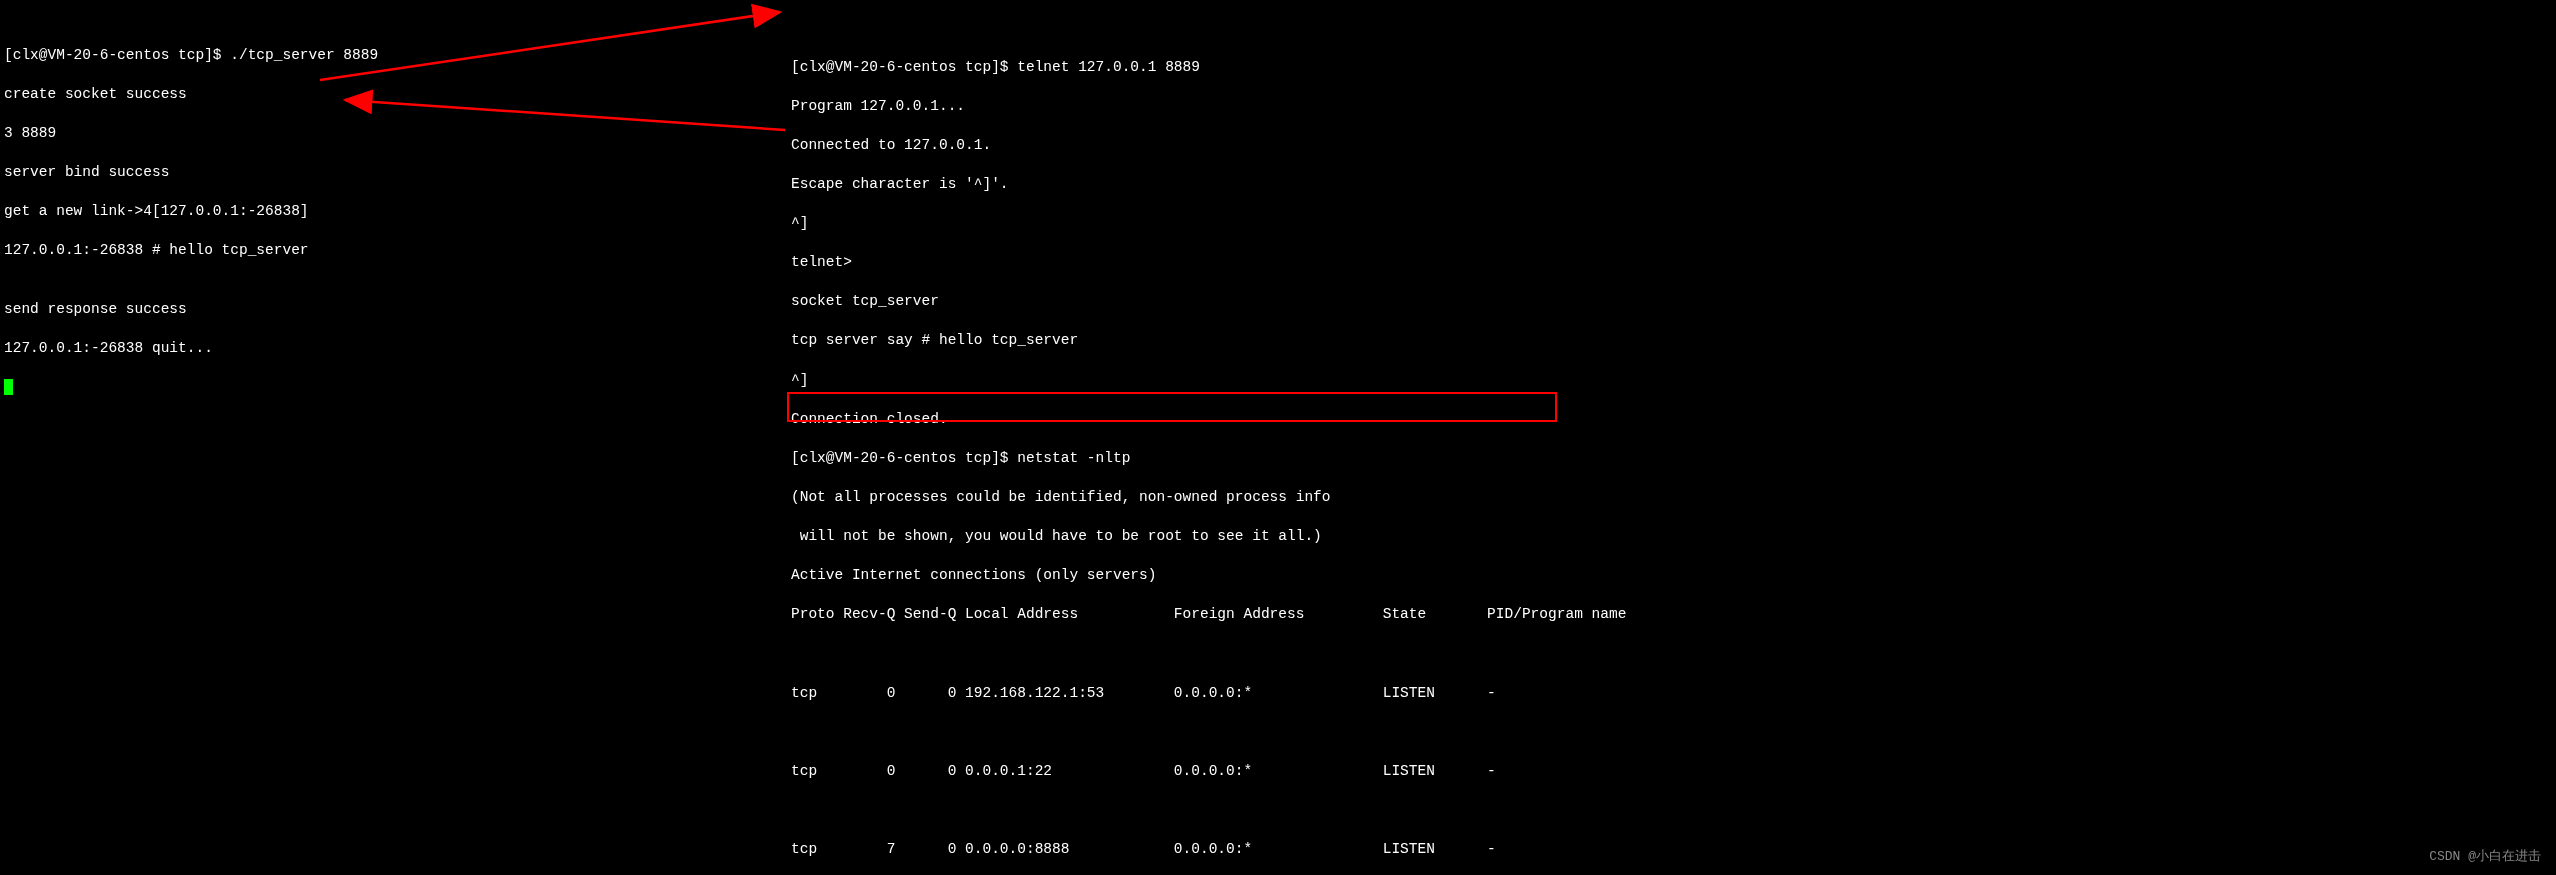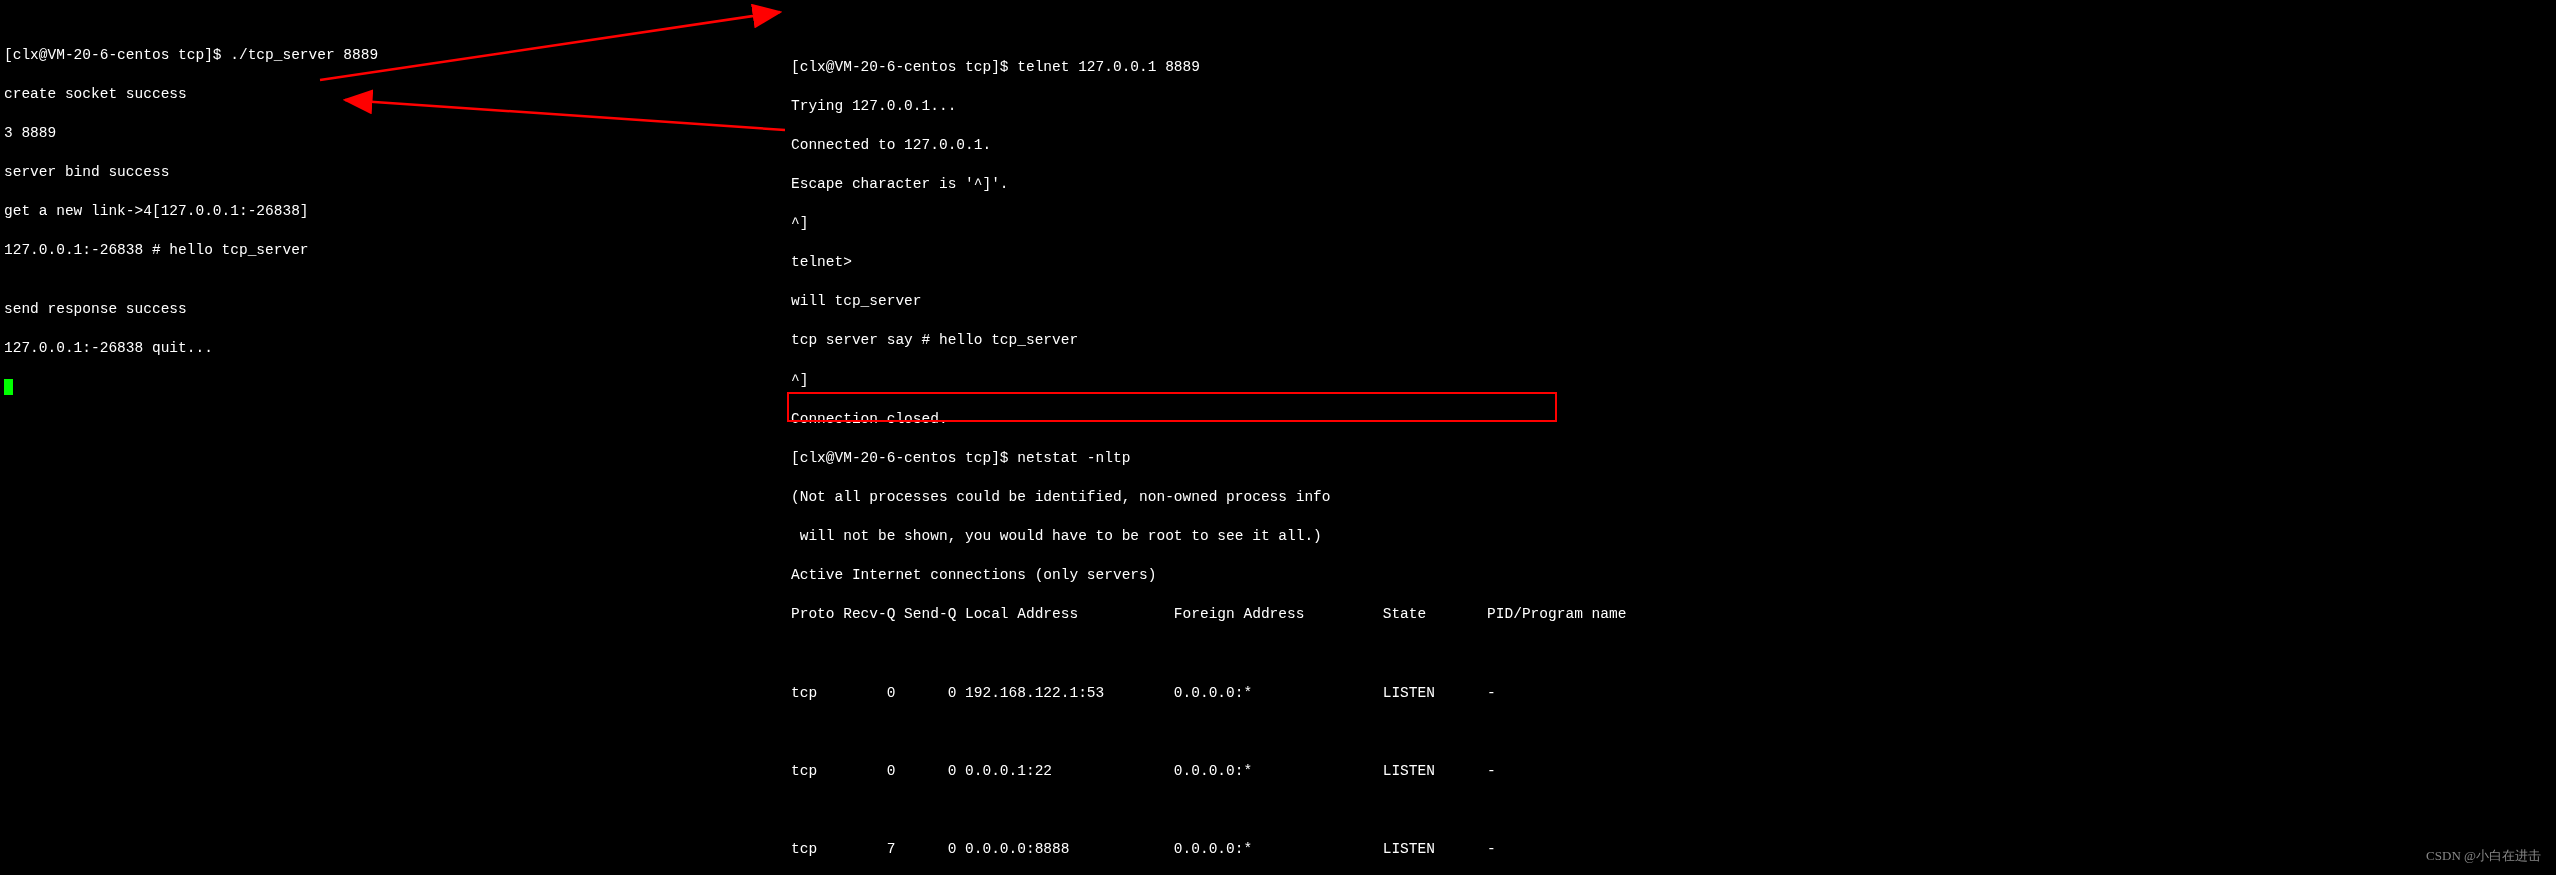--- a/index.html
+++ b/index.html
@@ -58,21 +58,21 @@
       position: absolute;
       border: 2.5px solid #ff0000;
       pointer-events: none;
     }
     .watermark {
       position: absolute;
       bottom: 10px;
       right: 15px;
       color: #888888;
       font-size: 13px;
-      font-family: Liberation Serif, serif;
+      font-family: Liberation Mono, monospace;
     }
     .termline {
       display: block;
     }
   </style>
 </head>
 <body>
 
 <div class="terminal-container">
 
@@ -84,26 +84,26 @@
 <span class="termline">get a new link-&gt;4[127.0.0.1:-26838]</span>
 <span class="termline">127.0.0.1:-26838 # hello tcp_server</span>
 <span class="termline"></span>
 <span class="termline">send response success</span>
 <span class="termline">127.0.0.1:-26838 quit...</span>
 <span class="termline"><span class="cursor-green"></span></span>
   </div>
 
   <div class="terminal-right">
 <span class="termline"><span>[clx@VM-20-6-centos tcp]$</span><span> telnet 127.0.0.1 8889</span></span>
-<span class="termline">Trying 127.0.0.1...</span>
+<span class="termline">Program 127.0.0.1...</span>
 <span class="termline">Connected to 127.0.0.1.</span>
 <span class="termline">Escape character is '^]'.</span>
 <span class="termline">^]</span>
 <span class="termline">telnet&gt;</span>
-<span class="termline">will tcp_server</span>
+<span class="termline">socket tcp_server</span>
 <span class="termline">tcp server say # hello tcp_server</span>
 <span class="termline">^]</span>
 <span class="termline">Connection closed.</span>
 <span class="termline"><span>[clx@VM-20-6-centos tcp]$</span><span> netstat -nltp</span></span>
 <span class="termline">(Not all processes could be identified, non-owned process info</span>
 <span class="termline"> will not be shown, you would have to be root to see it all.)</span>
 <span class="termline">Active Internet connections (only servers)</span>
 <span class="termline">Proto Recv-Q Send-Q Local Address           Foreign Address         State       PID/Program name    </span>
 <span class="termline"> </span>
 <span class="termline">tcp        0      0 192.168.122.1:53        0.0.0.0:*               LISTEN      -                   </span>

